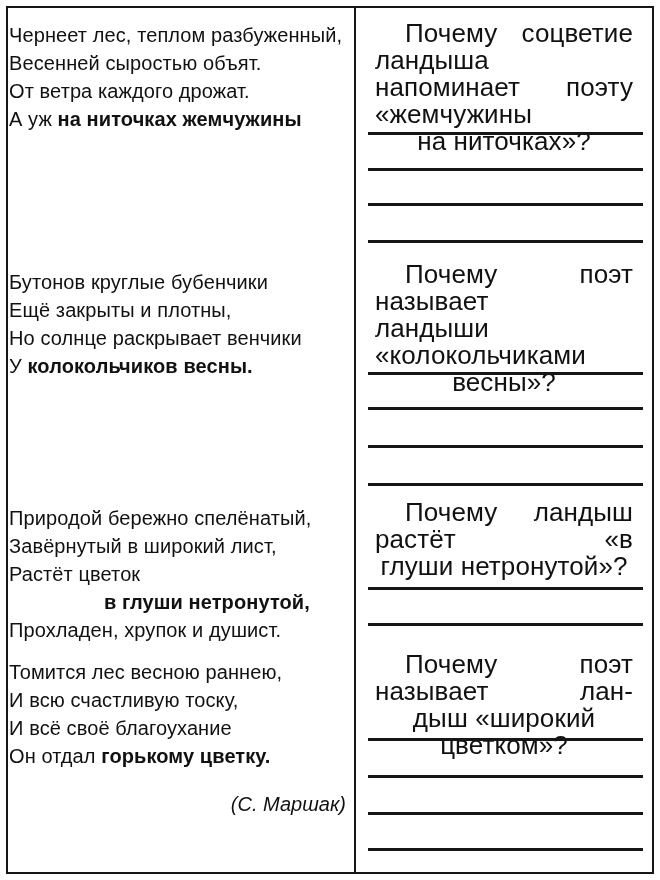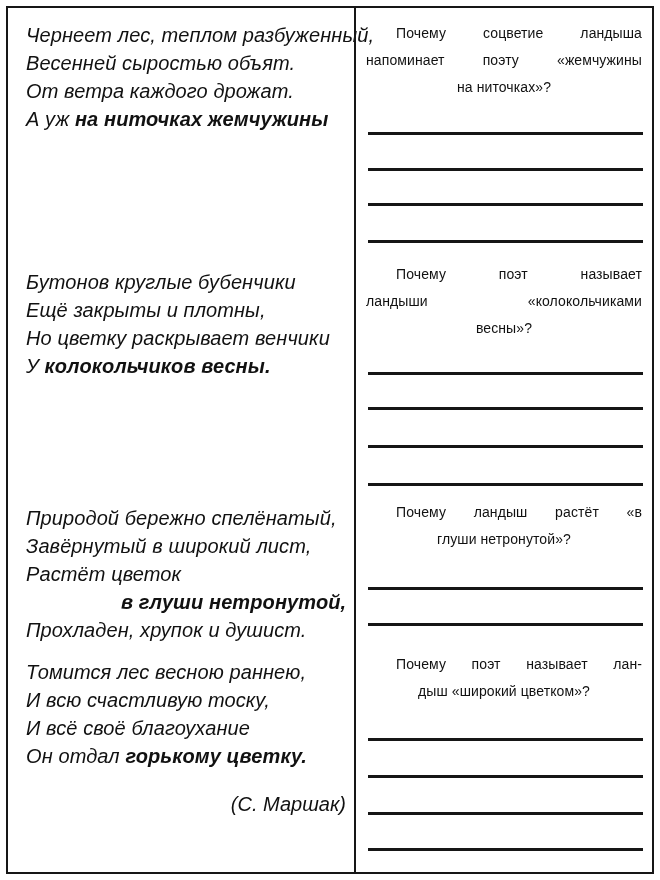--- a/index.html
+++ b/index.html
@@ -45,26 +45,25 @@
     left: 348px;
     top: 0;
     width: 296px;
     height: 100%;
   }
   
   .stanza {
     position: absolute;
     left: 0;
     width: 100%;
-    padding-left: 18px;
+    padding-left: 1px;
     box-sizing: border-box;
     font-size: 20px;
     line-height: 28px;
     letter-spacing: 0.1px;
-    font-style: italic;
   }
   .pl { white-space: nowrap; }
   .pl .b { font-weight: 700; }
   .pl.indent { margin-left: 95px; }
   .s1 { top: 13px; }
   .s2 { top: 260px; }
   .s3 { top: 496px; }
   .s4 { top: 650px; }
   .attribution {
     position: absolute;
@@ -72,23 +71,23 @@
     right: 8px;
     font-size: 20px;
     font-style: italic;
     line-height: 28px;
   }
   
   .question {
     position: absolute;
     left: 0;
     width: 100%;
-    padding: 0 10px;
+    padding: 0 19px;
     box-sizing: border-box;
-    font-size: 14px;
+    font-size: 26px;
     line-height: 27px;
     letter-spacing: 0.1px;
   }
   .q1 { top: 12px; }
   .q2 { top: 253px; }
   .q3 { top: 491px; }
   .q4 { top: 643px; }
   .q-line {
     text-align: justify;
     text-align-last: justify;
@@ -117,21 +116,21 @@
       <div class="stanza s1">
         <div class="pl"><span>Чернеет лес, теплом разбуженный,</span><span class="b"></span></div>
         <div class="pl"><span>Весенней сыростью объят.</span><span class="b"></span></div>
         <div class="pl"><span>От ветра каждого дрожат.</span><span class="b"></span></div>
         <div class="pl"><span>А уж </span><span class="b">на ниточках жемчужины</span></div>
       </div>
 
       <div class="stanza s2">
         <div class="pl"><span>Бутонов круглые бубенчики</span><span class="b"></span></div>
         <div class="pl"><span>Ещё закрыты и плотны,</span><span class="b"></span></div>
-        <div class="pl"><span>Но цветку раскрывает венчики</span><span class="b"></span></div>
+        <div class="pl"><span>Но солнце раскрывает венчики</span><span class="b"></span></div>
         <div class="pl"><span>У </span><span class="b">колокольчиков весны.</span></div>
       </div>
 
       <div class="stanza s3">
         <div class="pl"><span>Природой бережно спелёнатый,</span><span class="b"></span></div>
         <div class="pl"><span>Завёрнутый в широкий лист,</span><span class="b"></span></div>
         <div class="pl"><span>Растёт цветок</span><span class="b"></span></div>
         <div class="pl indent"><span></span><span class="b">в глуши нетронутой,</span></div>
         <div class="pl"><span>Прохладен, хрупок и душист.</span><span class="b"></span></div>
       </div>

